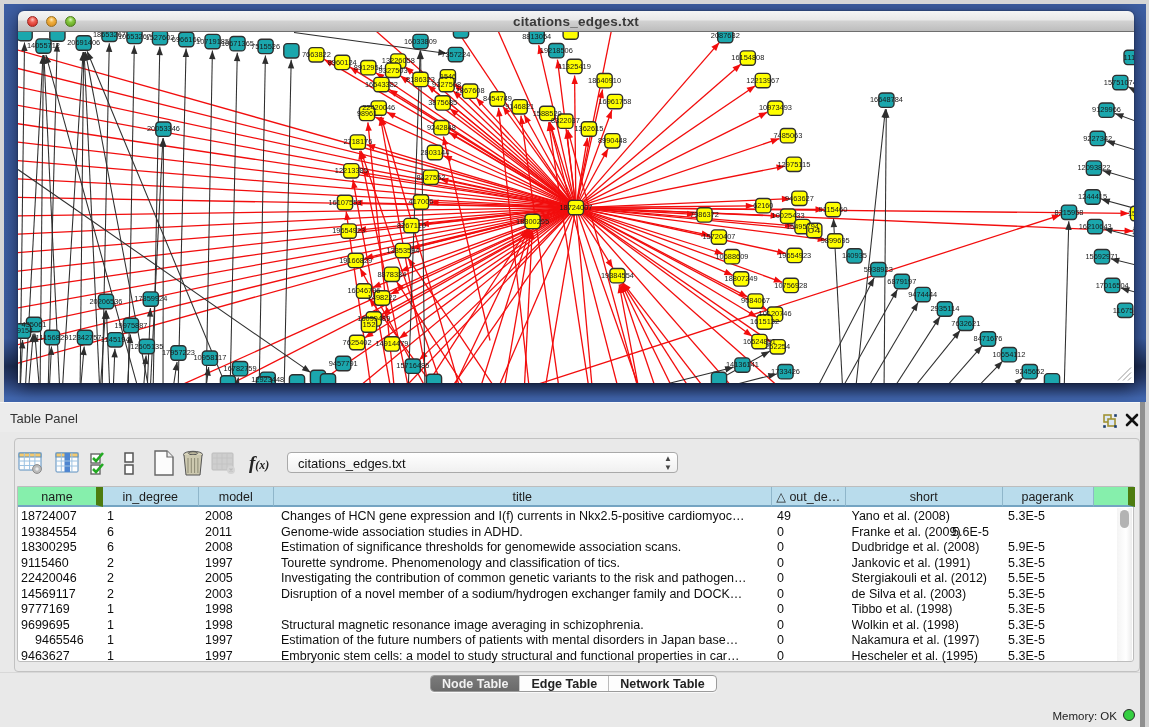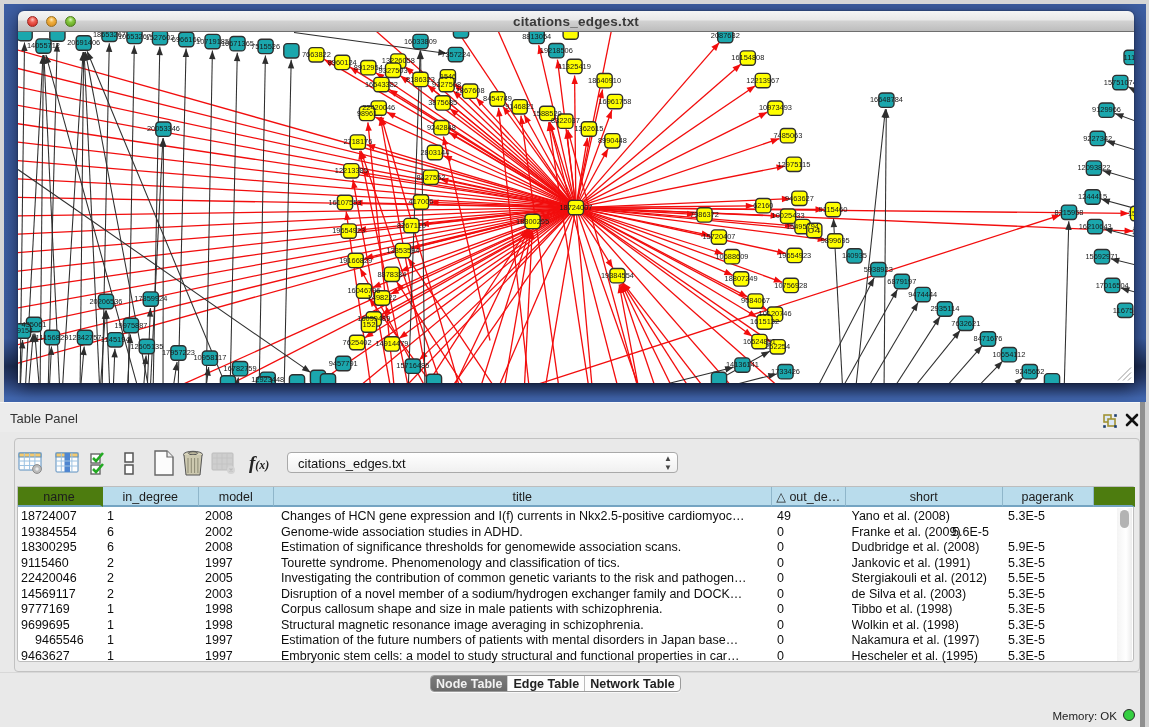--- a/index.html
+++ b/index.html
@@ -37,30 +37,30 @@
     background:linear-gradient(180deg,#ffffff,#f0f0f0); border:1px solid #a9a9a9; border-radius:4px;
     font-size:13px; color:#111; }
   .combo span { position:absolute; left:10px; top:2.5px; }
   .combo .arr { position:absolute; right:5px; top:1px; font-size:8px; color:#444; line-height:9px; text-align:center; }
   
   .tbl { position:absolute; left:17px; top:84px; width:1117px; height:176px; background:#fff;
     border:1px solid #bdbdbd; border-radius:0 0 3px 3px; }
   .hdr { position:absolute; top:0; height:20px; background:#b9dcec;
     border-right:1px solid #8fb6ca; font-size:12.5px; color:#1c1c1c; text-align:center;
     line-height:20px; border-bottom:2px solid #74a4c2; }
-  .hdr.grey { background:#4d7c0f; border-right:3px solid #4d7c0f; border-bottom:2px solid #74a4c2; }
+  .hdr.grey { background:#86efac; border-right:7px solid #4d7c0f; border-bottom:2px solid #74a4c2; }
   .cell { position:absolute; font-size:12.5px; color:#0d0d0d; white-space:nowrap; overflow:hidden; }
   .vsb { position:absolute; right:1px; top:21px; width:15px; height:153px;
     background:linear-gradient(90deg,#f4f4f4,#ffffff 60%,#ececec); }
   .vsb .thumb { position:absolute; left:3px; top:2px; width:9px; height:18px; background:#b3b3b3; border-radius:5px; }
   
   .tabs { position:absolute; left:430px; top:273px; height:17px; display:flex;
     border:1px solid #9b9b9b; border-radius:4px; overflow:hidden;
     background:#fdfdfd; box-shadow:0 1px 0 rgba(255,255,255,0.7); }
-  .tab { font-size:12.5px; font-weight:bold; color:#222; padding:0 5px; line-height:16px; }
+  .tab { font-size:12.5px; font-weight:bold; color:#222; padding:0 11px; line-height:16px; }
   .tab.sel { background:linear-gradient(180deg,#7b7b7b,#6a6a6a); color:#f2f2f2; }
   .tab.mid { border-left:1px solid #cfcfcf; border-right:1px solid #bbb; }
   .divider { position:absolute; left:0; top:270px; width:1149px; height:1px; background:#d8d8d8; }
   .status { position:absolute; right:32px; top:308px; font-size:11.5px; color:#222; }
   .dot { position:absolute; right:14px; top:307px; width:12px; height:12px; border-radius:50%;
     background:#35cf41; border:1.5px solid #2c2c2c; }
   .edgeR { position:absolute; right:0; top:402px; width:9px; height:325px; background:#d2d2d2;
     border-left:5px solid #8f8f8f; }
 </style>
 </head>
@@ -791,21 +791,21 @@
 <div class="hdr" style="left:984.5px;width:91px">pagerank</div>
 <div class="cell" style="left:3px;top:22.0px;width:80px;line-height:15.5px">18724007</div>
 <div class="cell" style="left:89px;top:22.0px;width:89.5px;line-height:15.5px">1</div>
 <div class="cell" style="left:187px;top:22.0px;width:67px;line-height:15.5px">2008</div>
 <div class="cell" style="left:263px;top:22.0px;width:488.5px;line-height:15.5px">Changes of HCN gene expression and I(f) currents in Nkx2.5-positive cardiomyoc…</div>
 <div class="cell" style="left:759px;top:22.0px;width:67px;line-height:15.5px">49</div>
 <div class="cell" style="left:833.5px;top:22.0px;width:149px;line-height:15.5px">Yano et al. (2008)</div>
 <div class="cell" style="left:990px;top:22.0px;width:83.5px;line-height:15.5px">5.3E-5</div>
 <div class="cell" style="left:3px;top:37.5px;width:80px;line-height:15.5px">19384554</div>
 <div class="cell" style="left:89px;top:37.5px;width:89.5px;line-height:15.5px">6</div>
-<div class="cell" style="left:187px;top:37.5px;width:67px;line-height:15.5px">2002</div>
+<div class="cell" style="left:187px;top:37.5px;width:67px;line-height:15.5px">2011</div>
 <div class="cell" style="left:263px;top:37.5px;width:488.5px;line-height:15.5px">Genome-wide association studies in ADHD.</div>
 <div class="cell" style="left:759px;top:37.5px;width:67px;line-height:15.5px">0</div>
 <div class="cell" style="left:833.5px;top:37.5px;width:149px;line-height:15.5px">Franke et al. (2009)</div>
 <div class="cell" style="left:934px;top:37.5px;width:83.5px;line-height:15.5px">5.6E-5</div>
 <div class="cell" style="left:3px;top:53.0px;width:80px;line-height:15.5px">18300295</div>
 <div class="cell" style="left:89px;top:53.0px;width:89.5px;line-height:15.5px">6</div>
 <div class="cell" style="left:187px;top:53.0px;width:67px;line-height:15.5px">2008</div>
 <div class="cell" style="left:263px;top:53.0px;width:488.5px;line-height:15.5px">Estimation of significance thresholds for genomewide association scans.</div>
 <div class="cell" style="left:759px;top:53.0px;width:67px;line-height:15.5px">0</div>
 <div class="cell" style="left:833.5px;top:53.0px;width:149px;line-height:15.5px">Dudbridge et al. (2008)</div>
@@ -827,21 +827,20 @@
 <div class="cell" style="left:3px;top:99.5px;width:80px;line-height:15.5px">14569117</div>
 <div class="cell" style="left:89px;top:99.5px;width:89.5px;line-height:15.5px">2</div>
 <div class="cell" style="left:187px;top:99.5px;width:67px;line-height:15.5px">2003</div>
 <div class="cell" style="left:263px;top:99.5px;width:488.5px;line-height:15.5px">Disruption of a novel member of a sodium/hydrogen exchanger family and DOCK…</div>
 <div class="cell" style="left:759px;top:99.5px;width:67px;line-height:15.5px">0</div>
 <div class="cell" style="left:833.5px;top:99.5px;width:149px;line-height:15.5px">de Silva et al. (2003)</div>
 <div class="cell" style="left:990px;top:99.5px;width:83.5px;line-height:15.5px">5.3E-5</div>
 <div class="cell" style="left:3px;top:115.0px;width:80px;line-height:15.5px">9777169</div>
 <div class="cell" style="left:89px;top:115.0px;width:89.5px;line-height:15.5px">1</div>
 <div class="cell" style="left:187px;top:115.0px;width:67px;line-height:15.5px">1998</div>
-<div class="cell" style="left:263px;top:115.0px;width:488.5px;line-height:15.5px">Corpus callosum shape and size in male patients with schizophrenia.</div>
 <div class="cell" style="left:759px;top:115.0px;width:67px;line-height:15.5px">0</div>
 <div class="cell" style="left:833.5px;top:115.0px;width:149px;line-height:15.5px">Tibbo et al. (1998)</div>
 <div class="cell" style="left:990px;top:115.0px;width:83.5px;line-height:15.5px">5.3E-5</div>
 <div class="cell" style="left:3px;top:130.5px;width:80px;line-height:15.5px">9699695</div>
 <div class="cell" style="left:89px;top:130.5px;width:89.5px;line-height:15.5px">1</div>
 <div class="cell" style="left:187px;top:130.5px;width:67px;line-height:15.5px">1998</div>
 <div class="cell" style="left:263px;top:130.5px;width:488.5px;line-height:15.5px">Structural magnetic resonance image averaging in schizophrenia.</div>
 <div class="cell" style="left:759px;top:130.5px;width:67px;line-height:15.5px">0</div>
 <div class="cell" style="left:833.5px;top:130.5px;width:149px;line-height:15.5px">Wolkin et al. (1998)</div>
 <div class="cell" style="left:990px;top:130.5px;width:83.5px;line-height:15.5px">5.3E-5</div>

